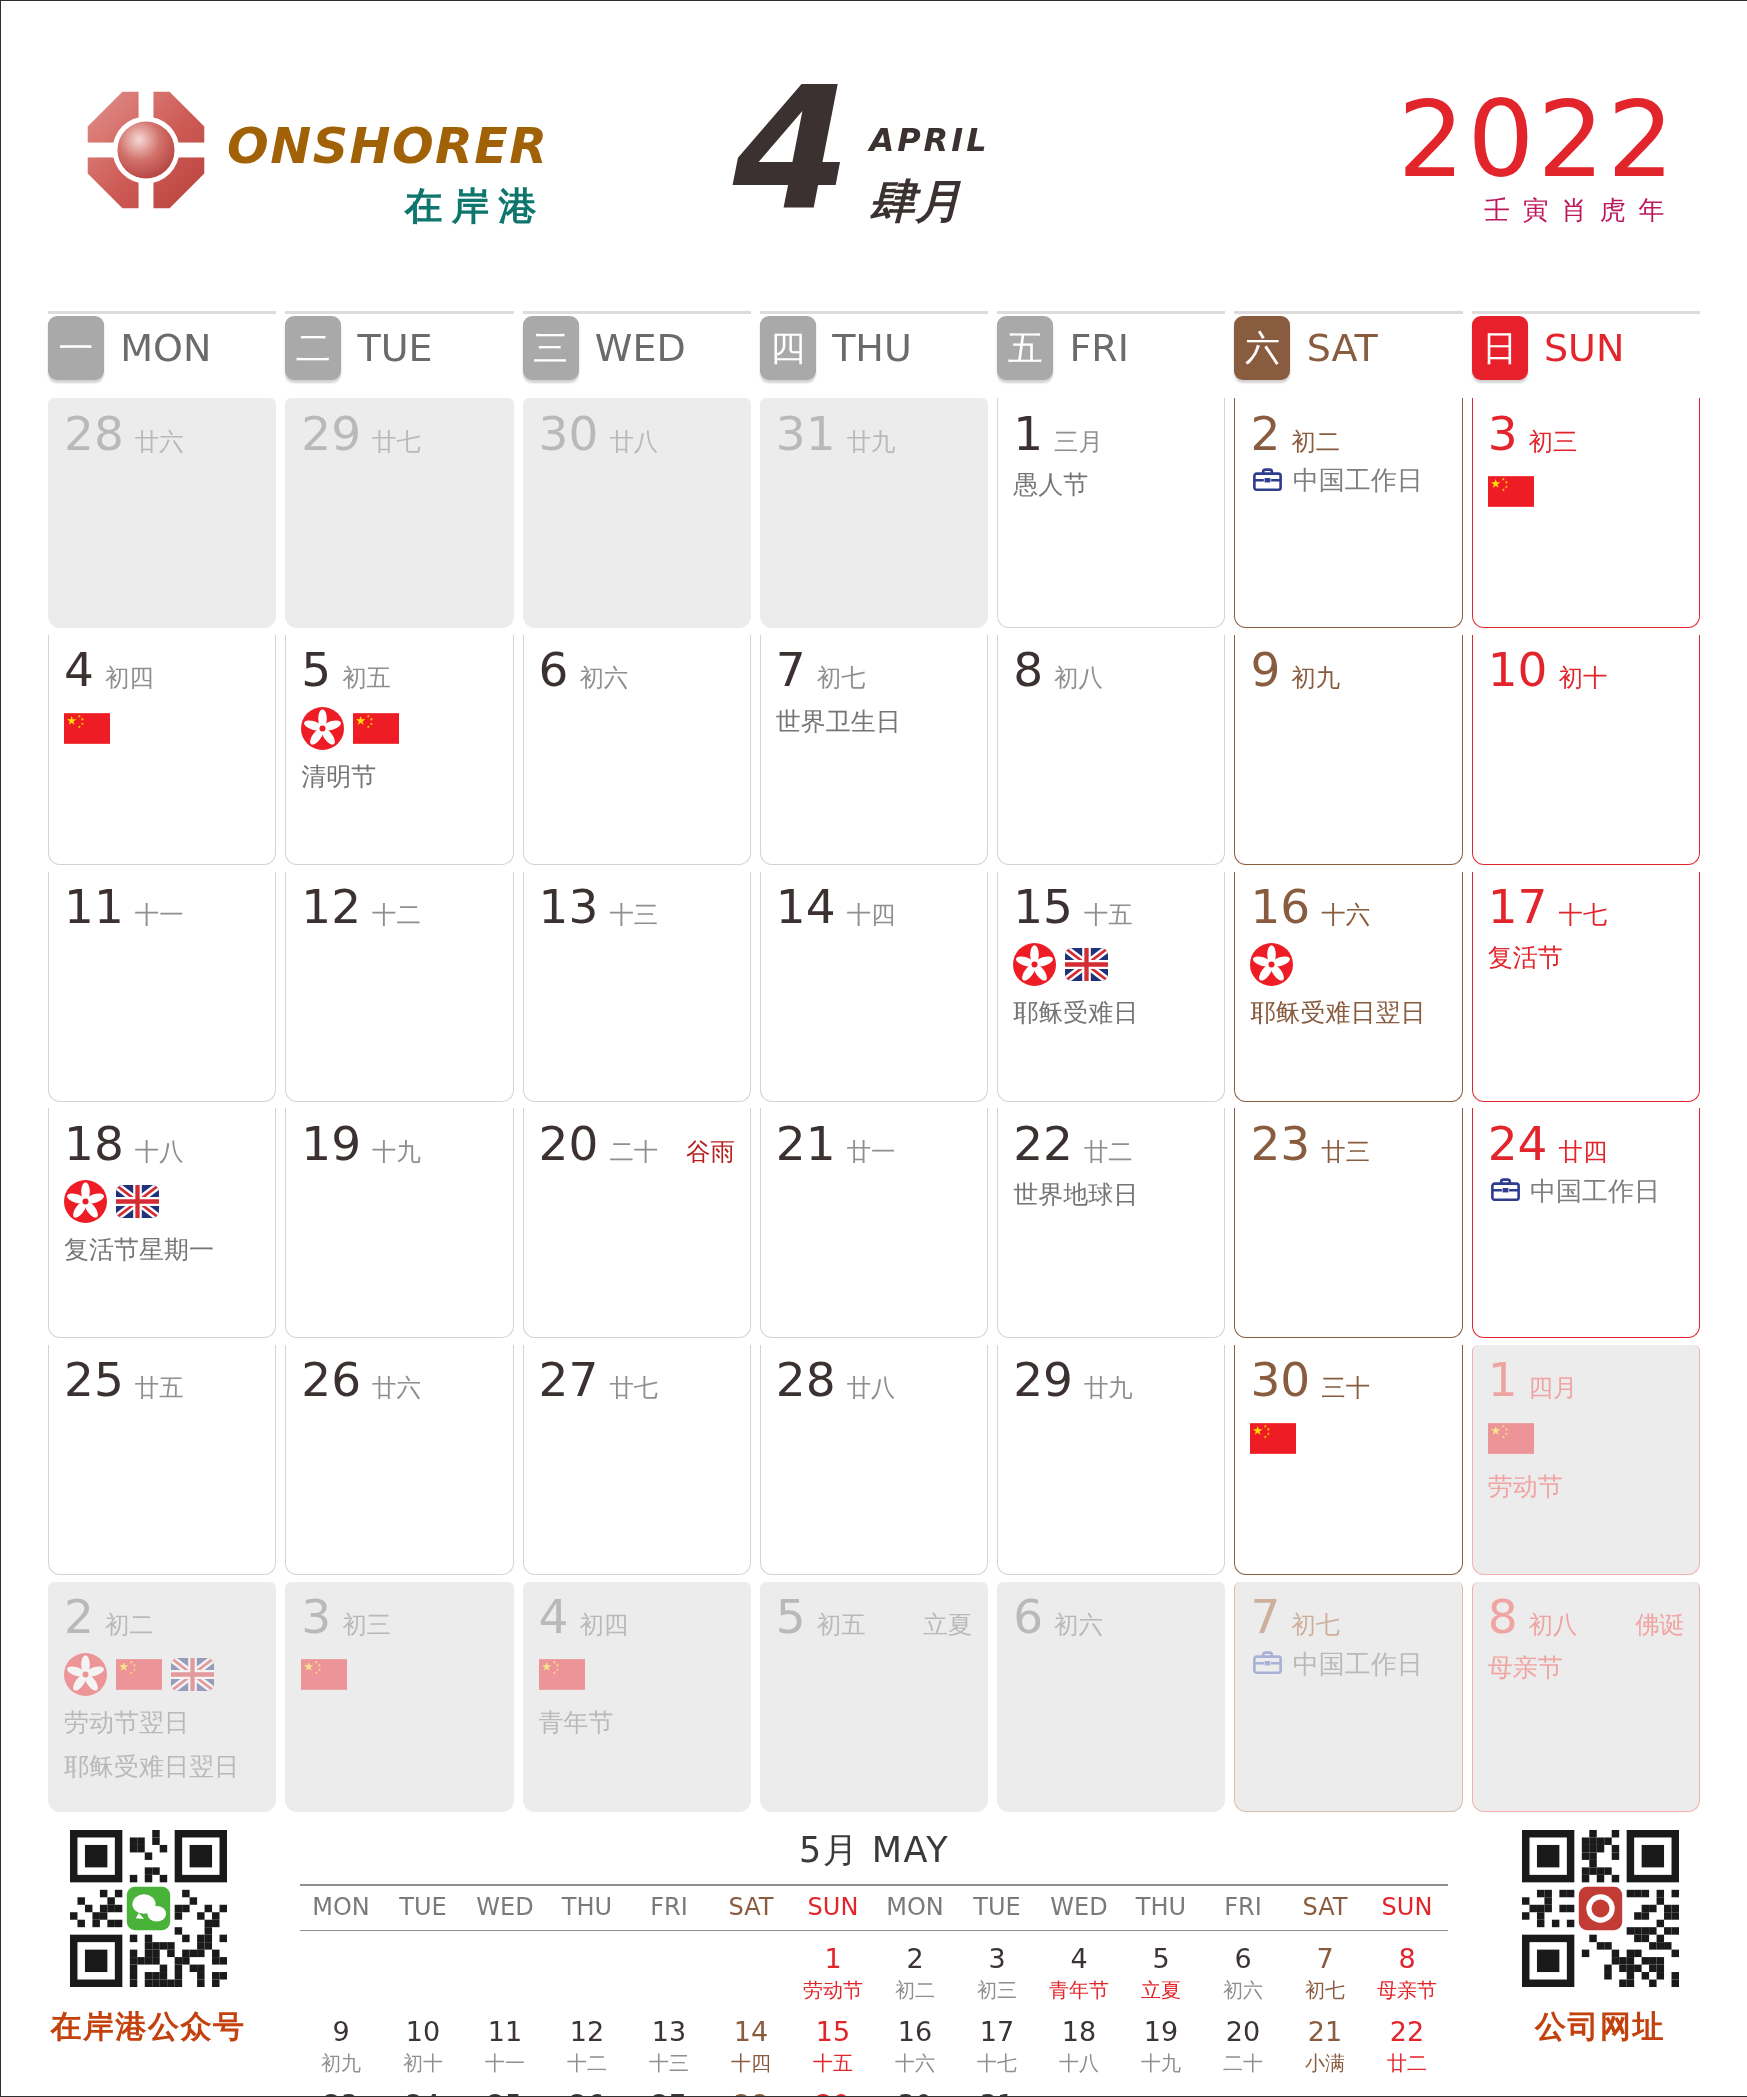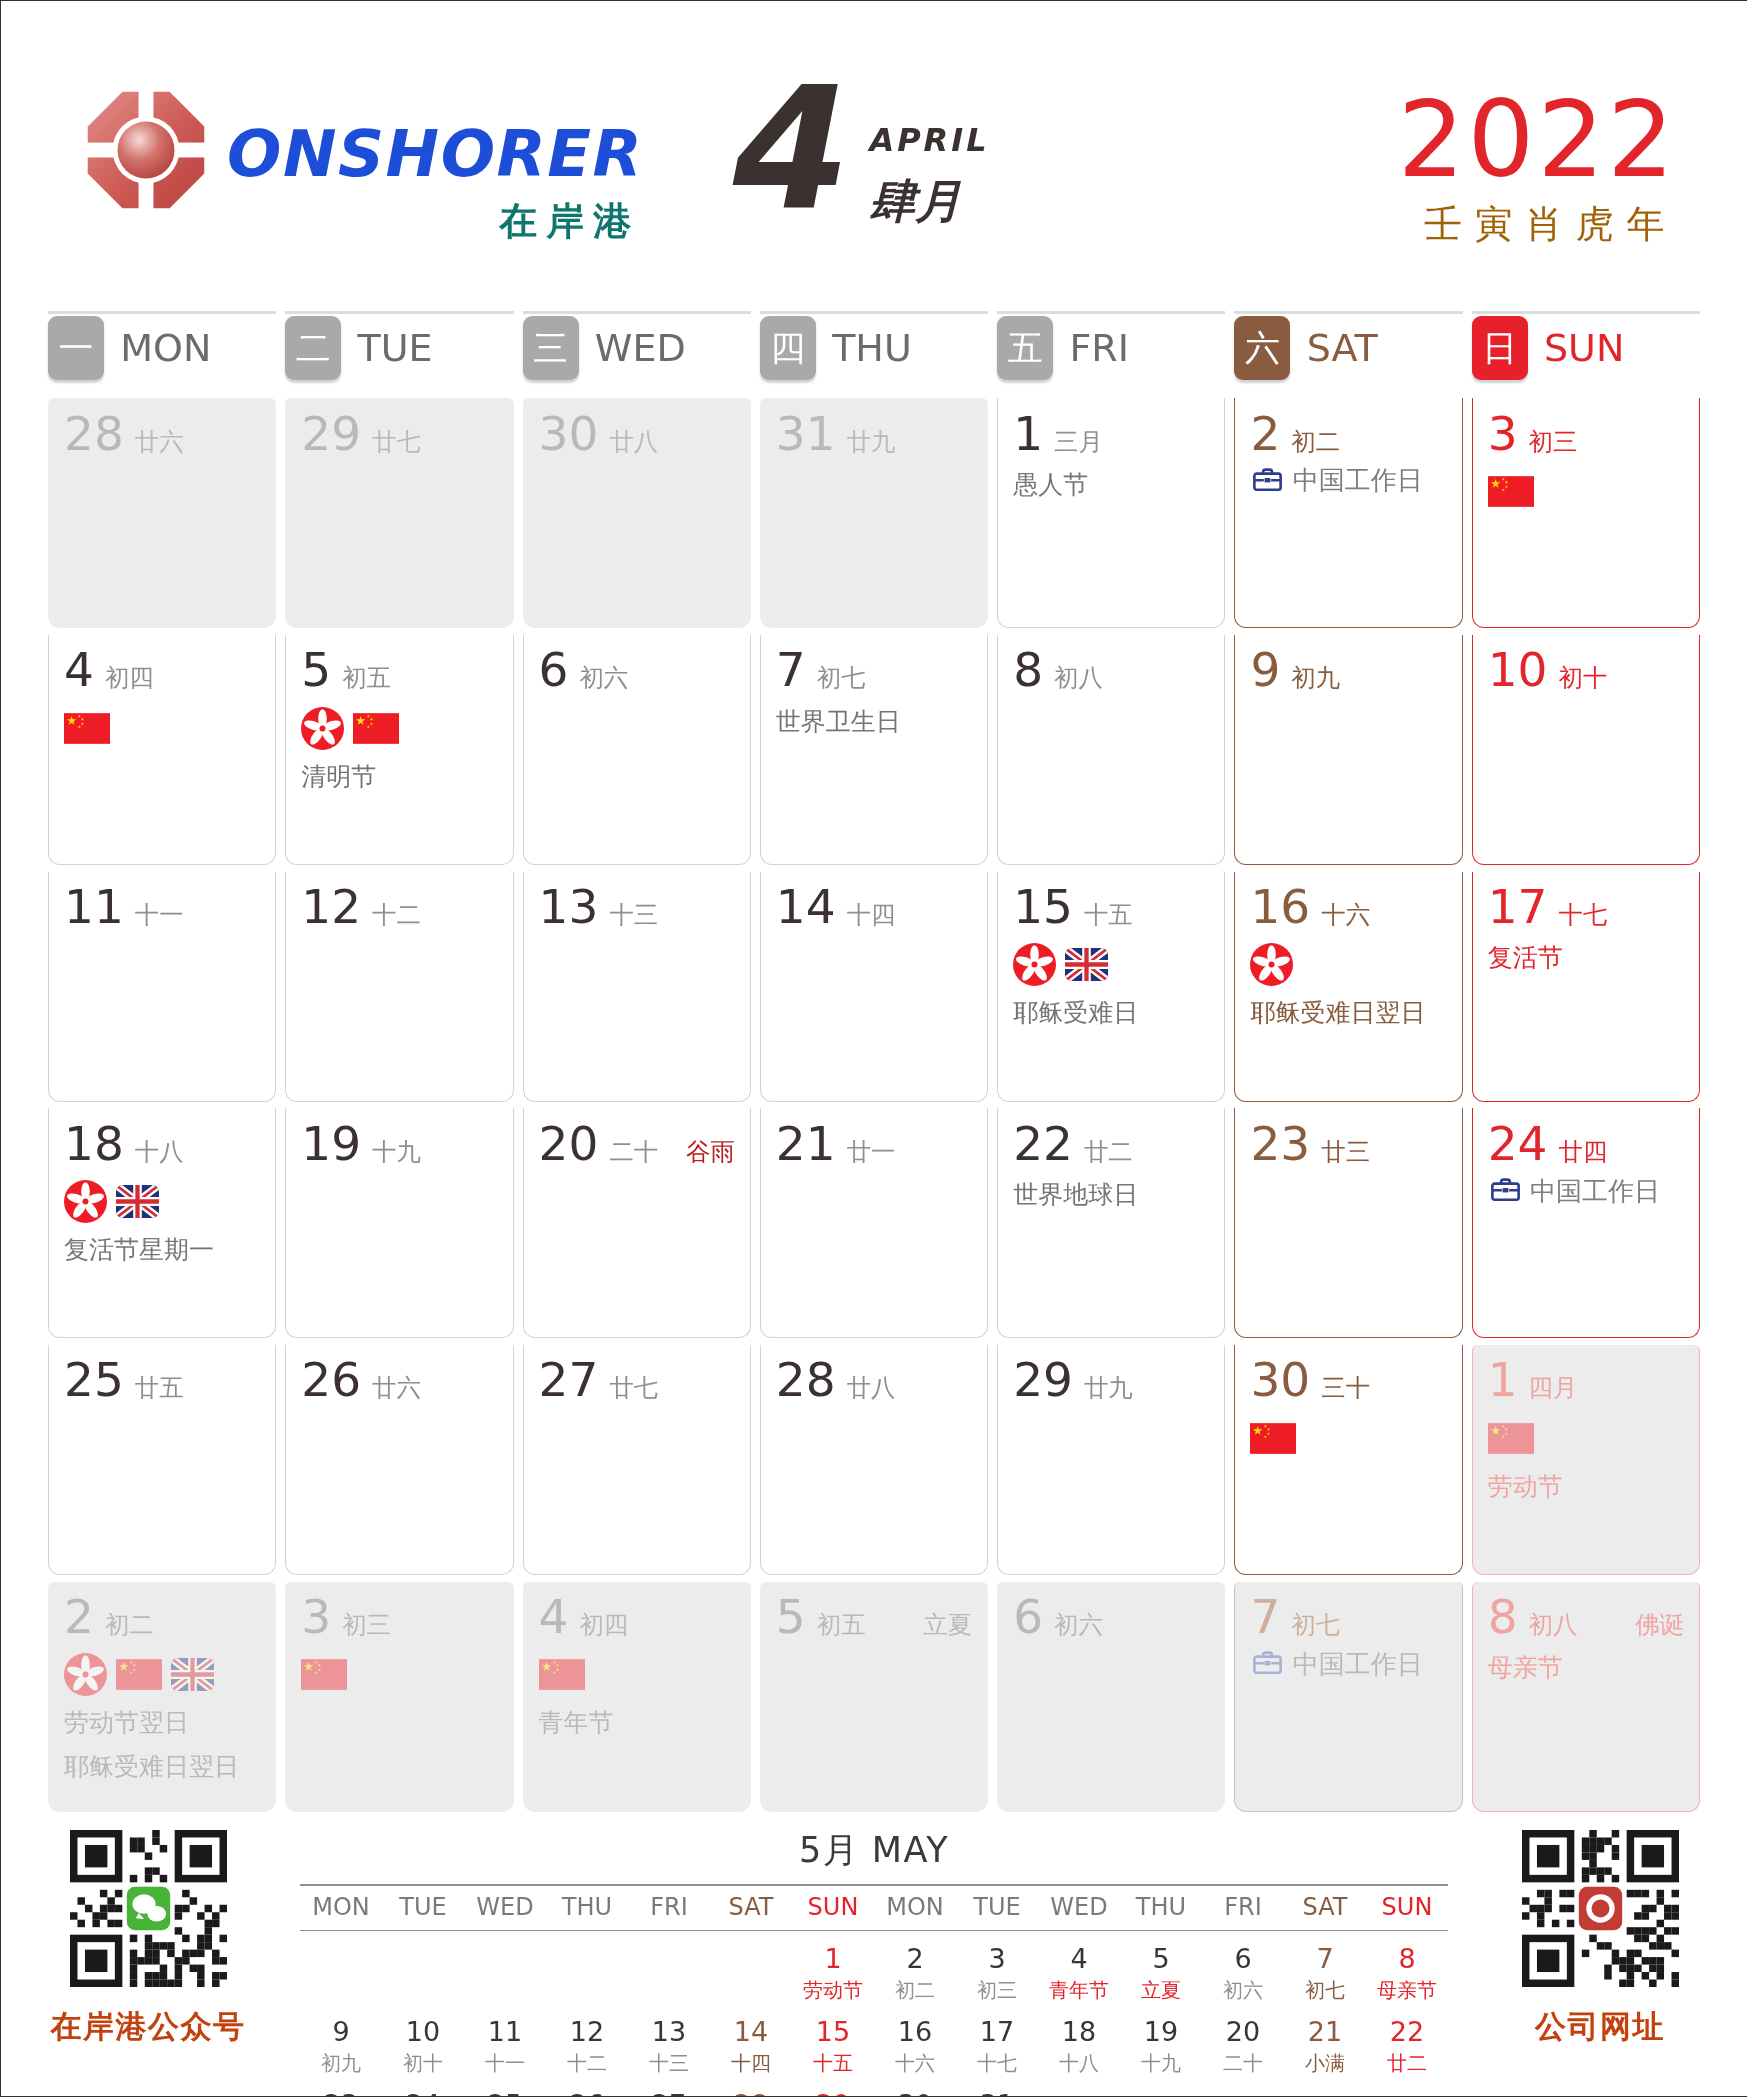--- a/index.html
+++ b/index.html
@@ -13,30 +13,30 @@
     width:1748px;height:2097px;box-sizing:border-box;position:relative;
     background:#fff;border:1.5px solid #2F2F2F;overflow:hidden;
     font-family:"DejaVu Sans","Liberation Sans",sans-serif;color:var(--ink);
   }
   
   .header{position:relative;height:185px;padding:87px 70px 0 83px;
     display:flex;justify-content:space-between;align-items:flex-start;}
   .brand{display:flex;align-items:flex-start;gap:19px;}
   .brand svg{width:124px;height:124px;flex:0 0 auto;}
   .brand-text{padding-top:34px;}
-  .brand-name{font-size:64px;font-weight:800;font-style:italic;letter-spacing:1.5px;color:#1d4ed8;line-height:1;}
+  .brand-name{font-size:49px;font-weight:800;font-style:italic;letter-spacing:1.5px;color:#a16207;line-height:1;}
   .brand-cn{font-size:38px;font-weight:700;letter-spacing:9px;color:#0f766e;text-align:right;margin-top:10.3px;padding-right:3px;}
   .month{position:absolute;left:50%;top:71px;transform:translateX(-55%);display:flex;align-items:flex-start;}
   .month-num{font-size:169px;font-style:italic;font-weight:600;line-height:.92;color:var(--ink);}
   .month-sub{margin-left:19px;padding-top:49px;}
   .month-en{font-size:32px;font-style:italic;font-weight:700;letter-spacing:3px;color:var(--ink);}
   .month-cn{font-size:46px;font-style:italic;font-weight:600;color:var(--ink);margin-top:12px;}
   .year{text-align:right;}
   .year-num{font-size:105px;font-weight:400;color:var(--red);line-height:1;letter-spacing:3px;}
-  .year-cn{font-size:38px;color:#a16207;letter-spacing:12.6px;padding-left:12.6px;margin-top:6px;}
+  .year-cn{font-size:26px;color:#be185d;letter-spacing:12.6px;padding-left:12.6px;}
   
   .weekdays{display:grid;grid-template-columns:repeat(7,1fr);column-gap:9px;margin:38px 47px 0;}
   .wd{border-top:3.7px solid #DCDCDC;display:flex;align-items:center;gap:16.3px;height:68px;}
   .wd-chip{width:56px;height:64px;background:#A9A9A9;color:#fff;border-radius:9px;flex:0 0 auto;
     display:flex;align-items:center;justify-content:center;font-size:35px;font-weight:500;
     box-shadow:0 3px 2.2px rgba(0,0,0,.18);}
   .wd-en{font-size:38px;color:#6B6B6B;}
   .wd.sat .wd-chip{background:var(--brown);}
   .wd.sat .wd-en{color:var(--brown);}
   .wd.sun .wd-chip{background:var(--chip-red);}

